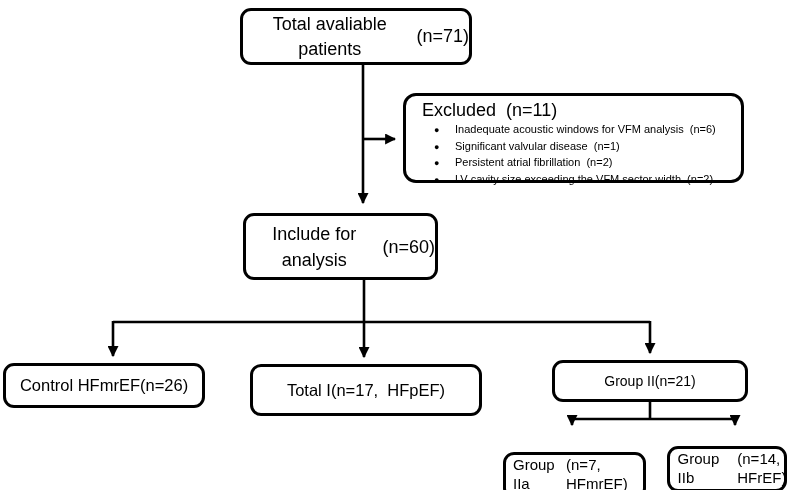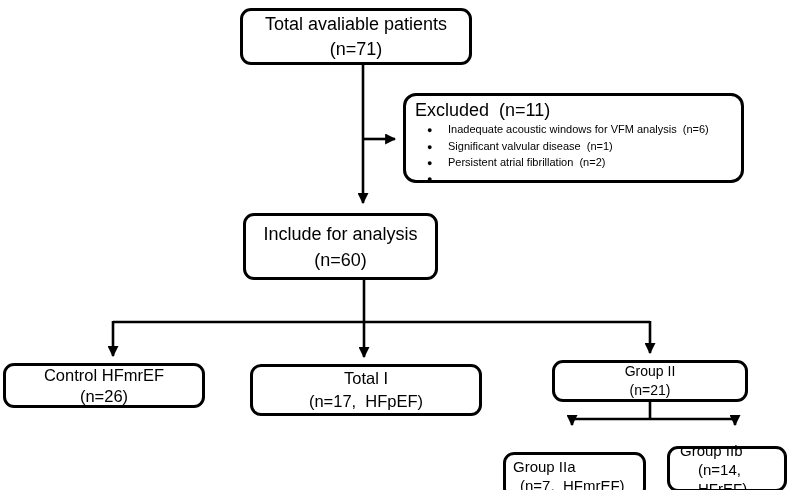--- a/index.html
+++ b/index.html
@@ -23,21 +23,21 @@
     width: 809px;
     height: 490px;
   }
   .box {
     position: absolute;
     box-sizing: border-box;
     border: 3px solid #000000;
     border-radius: 11px;
     background: #ffffff;
     display: flex;
-    flex-direction: column;
+    flex-direction: row;
     justify-content: center;
     align-items: center;
     text-align: center;
   }
   .bline {
     white-space: pre-wrap;
   }
   .box-total    { left: 240px; top: 8px;   width: 232px; height: 57px; font-size: 18px; line-height: 25px; }
   .box-include  { left: 243px; top: 213px; width: 195px; height: 67px; font-size: 18px; line-height: 26px; }
   .box-control  { left: 3px;   top: 363px; width: 202px; height: 45px; font-size: 16.5px; line-height: 21px; }
@@ -56,21 +56,21 @@
   .indent-md { margin-left: 18px; }
 
   .box-excluded {
     position: absolute;
     box-sizing: border-box;
     left: 403px; top: 93px;
     width: 341px; height: 90px;
     border: 3px solid #000000;
     border-radius: 13px;
     background: #ffffff;
-    padding: 3px 10px 4px 9px;
+    padding: 3px 10px 4px 16px;
     display: flex;
     flex-direction: column;
     justify-content: flex-start;
   }
   .excluded-title {
     font-size: 18px;
     line-height: 22px;
     white-space: pre-wrap;
   }
   .excluded-list {
@@ -139,20 +139,21 @@
       <li>
         <span class="bullet">●</span>
         <span class="bline">Significant valvular disease  (n=1)</span>
       </li>
       <li>
         <span class="bullet">●</span>
         <span class="bline">Persistent atrial fibrillation  (n=2)</span>
       </li>
       <li>
         <span class="bullet">●</span>
+        <span class="bline">LV cavity size exceeding the VFM sector width  (n=2)</span>
       </li>
     </ul>
   </div>
 
   <div class="box box-include">
     <div class="bline">Include for analysis</div>
     <div class="bline">(n=60)</div>
   </div>
 
   <div class="box box-control">

